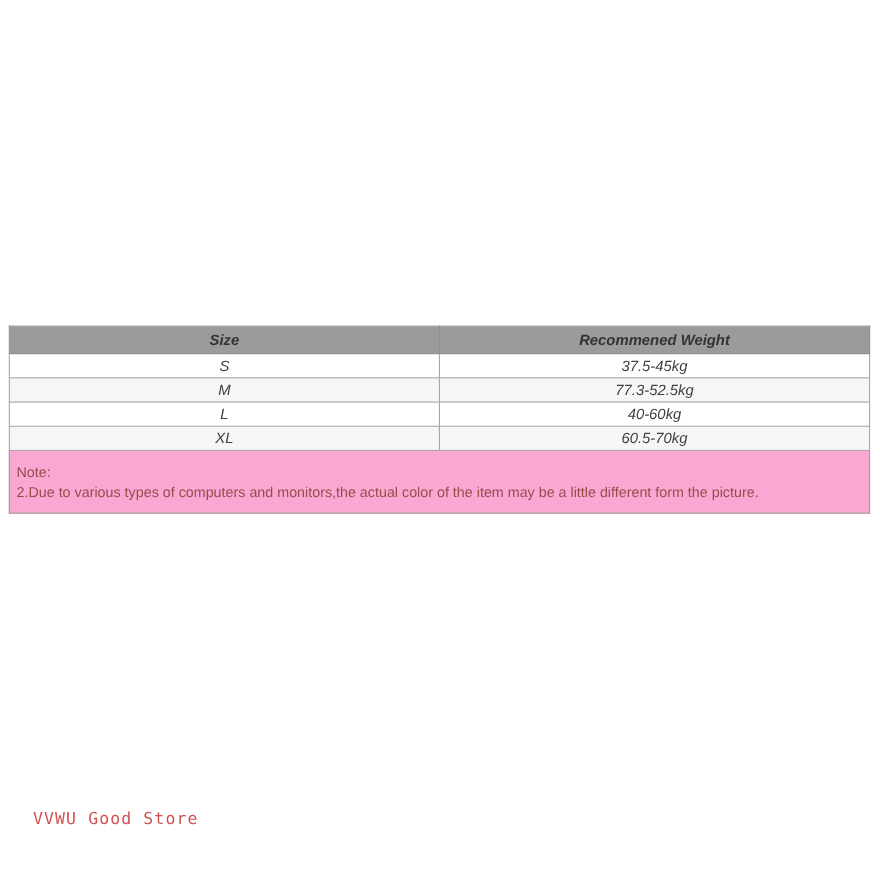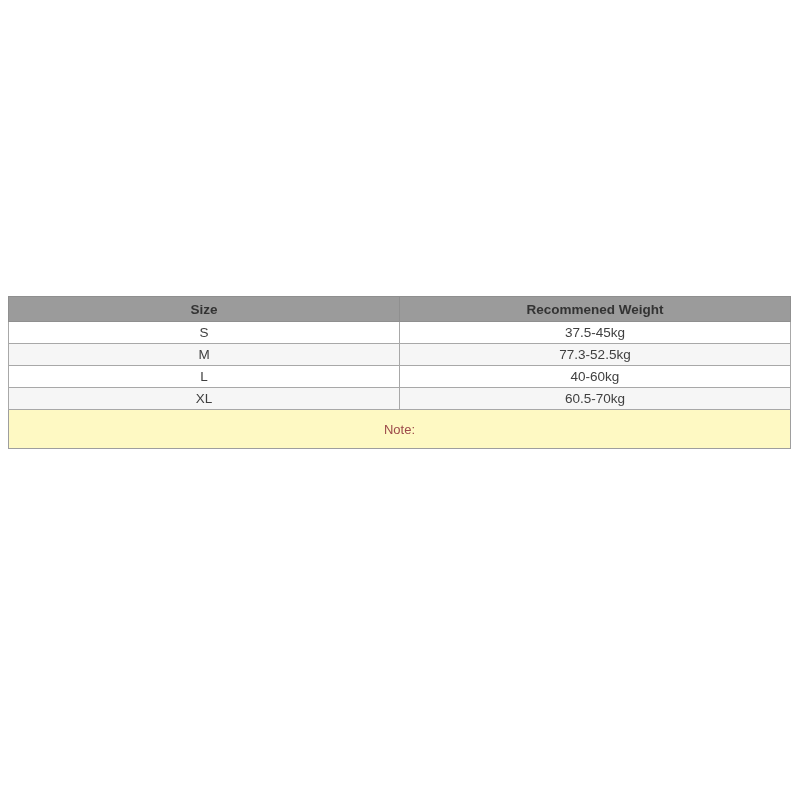--- a/index.html
+++ b/index.html
@@ -20,20 +20,21 @@
   }
   .sheet{
     position:absolute;
     left:8px; top:296px;
     width:783px;
   }
   table.size-table{
     width:100%;
     border-collapse:collapse;
     table-layout:fixed;
+    font-style:italic;
   }
   table.size-table th{
     height:25px;
     background:var(--header-bg);
     color:#333333;
     font-size:13.5px;
     font-weight:bold;
     text-align:center;
     vertical-align:middle;
     border:1px solid #8f8f8f;
@@ -46,23 +47,23 @@
     color:#3f3f3f;
     background:#ffffff;
     border:1px solid #a8a8a8;
   }
   table.size-table tr.alt td{
     background:var(--row-alt-bg);
   }
   .note-box{
     border:1px solid var(--border);
     border-top:none;
-    background:#fef9c3;
+    background:#f9a8d4;
     padding:11px 6px 9px 6px;
-    text-align:center;
+    text-align:left;
     color:var(--note-color);
     font-size:13px;
     line-height:18px;
   }
   .watermark{
     position:absolute;
     left:30px; top:735px;
     font-family:"DejaVu Sans Mono", monospace;
     font-size:15px;
     letter-spacing:1px;
@@ -99,18 +100,20 @@
         </tr>
         <tr class="alt">
           <td>XL</td>
           <td>60.5-70kg</td>
         </tr>
       </tbody>
     </table>
 
     <div class="note-box">
       <div>Note:</div>
+      <div>2.Due to various types of computers and monitors,the actual color of the item may be a little different form the picture.</div>
     </div>
 
   </div>
 
+  <div class="watermark">VVWU Good Store</div>
 
 </div>
 
 </body></html>

